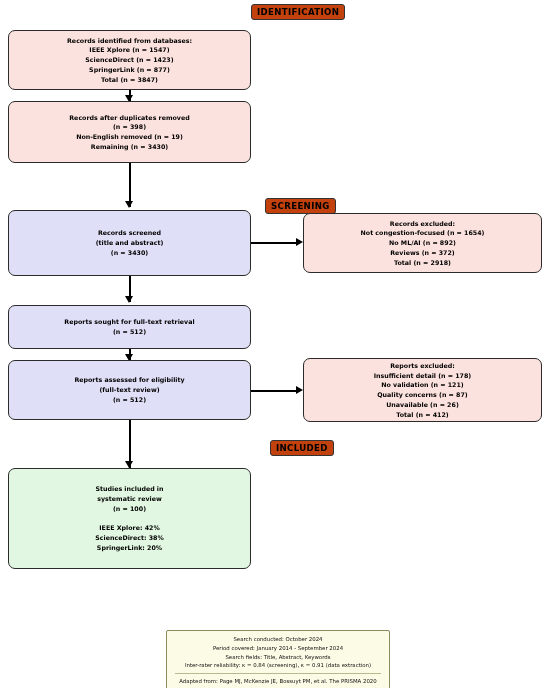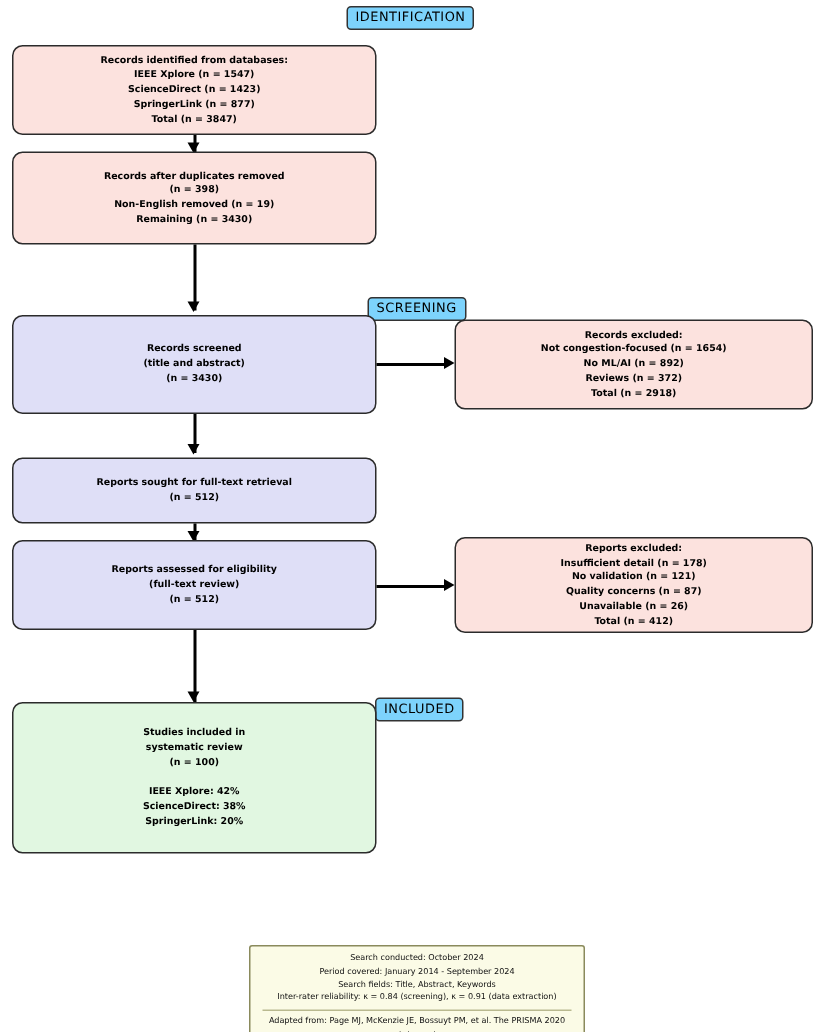--- a/index.html
+++ b/index.html
@@ -18,31 +18,32 @@
 
   
   #diagram {
     position: absolute;
     inset: 0;
   }
 
   
   .stage-label {
     position: absolute;
-    background: #7dd3fc;
+    background: #c2410c;
     border: 1.6px solid #333333;
     border-radius: 3px;
-    font-weight: normal;
+    font-weight: bold;
     font-size: 8.6px;
     letter-spacing: 0.35px;
     color: #000000;
     padding: 2.5px 5px 2.5px 5px;
     line-height: 1;
     white-space: nowrap;
     box-shadow: 0 0 0 0.8px rgba(255,255,255,0.9);
+    margin-left: 20px;
   }
 
   
   .flow-box {
     position: absolute;
     border: 1.6px solid #2b2b2b;
     border-radius: 7px;
     box-sizing: border-box;
     display: flex;
     align-items: center;
@@ -195,21 +196,21 @@
 Unavailable (n = 26)
 Total (n = 412)</div>
   </div>
 
   <div class="h-line" style="left:251px; top:390px; width:48px;"></div>
   <div class="arrow-right" style="left:296px; top:386.4px;"></div>
 
   <div class="v-line" style="left:129px; top:420px; height:48px;"></div>
   <div class="arrow-down" style="left:125.4px; top:461px;"></div>
 
-  <div class="stage-label" style="left:250px; top:465px;">INCLUDED</div>
+  <div class="stage-label" style="left:250px; top:440px;">INCLUDED</div>
 
   <div class="flow-box box-green" style="left:8px; top:468px; width:243px; height:101px;">
     <div class="box-text spaced">Studies included in
 systematic review
 (n = 100)
 
 IEEE Xplore: 42%
 ScienceDirect: 38%
 SpringerLink: 20%</div>
   </div>

